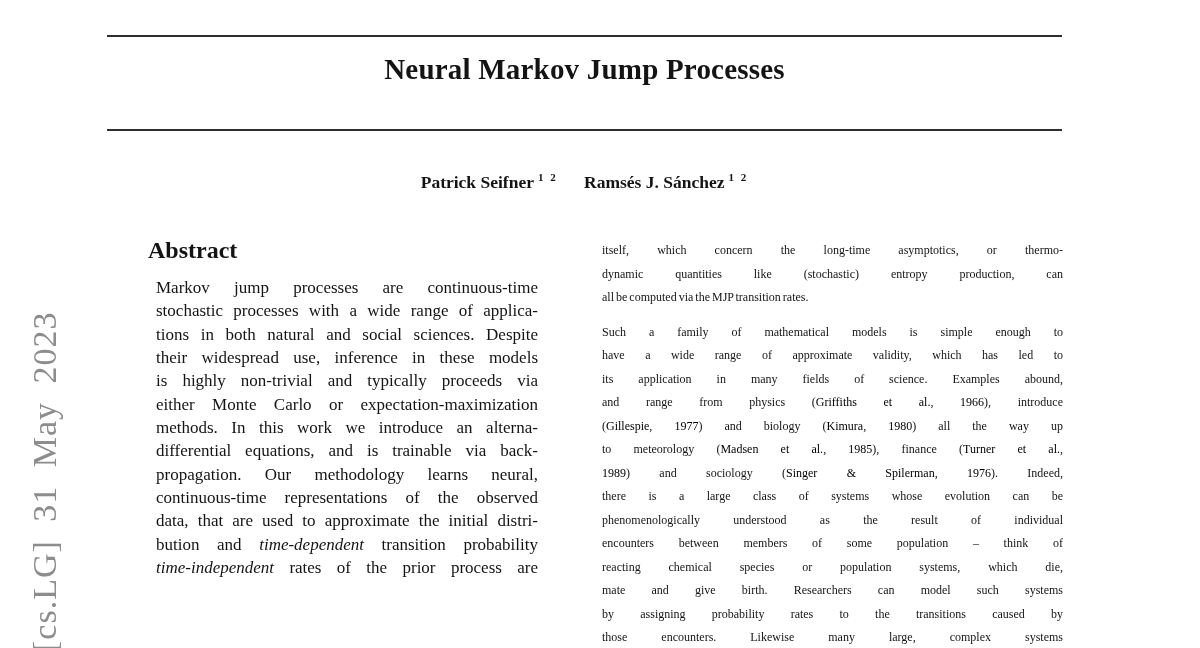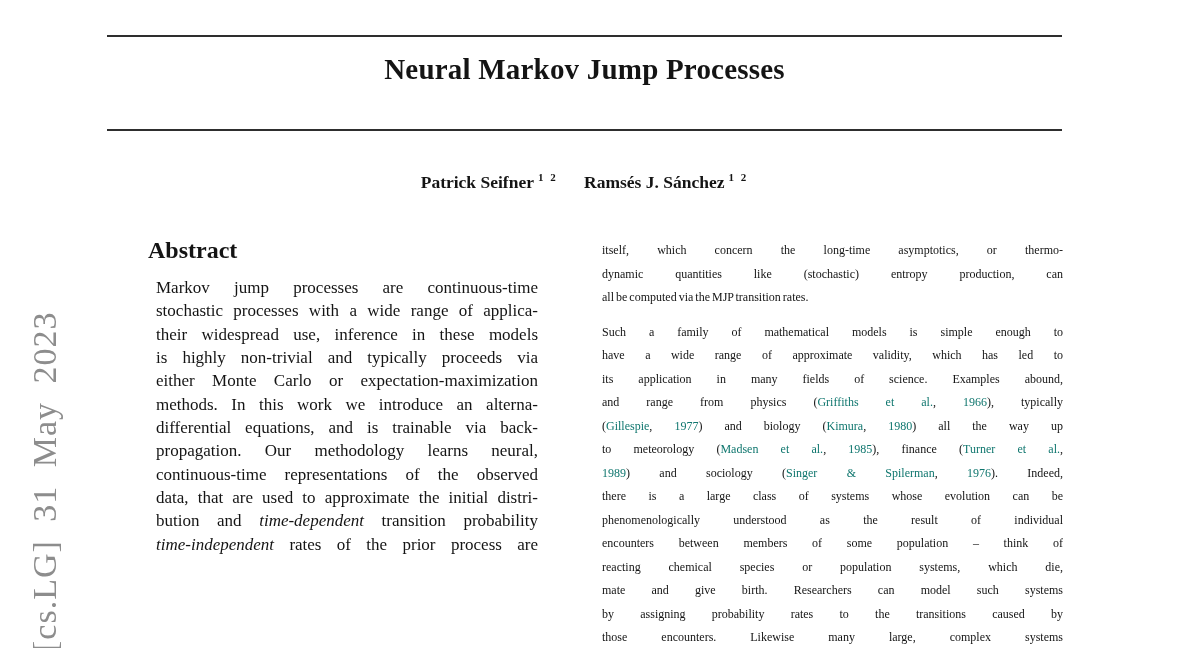--- a/index.html
+++ b/index.html
@@ -32,21 +32,21 @@
     position:absolute;left:602px;top:239px;width:461px;
     font-size:12px;line-height:23.5px;
   }
   .line{
     text-align:justify;text-align-last:justify;word-spacing:-1px;
     white-space:normal;
   }
   .line.final{text-align-last:left;}
   .para + .para{margin-top:11px;}
   .ital{font-style:italic;}
-  .cite{color:#0f766e;}
+  .cite{color:#000000;}
   #arxiv-watermark{
     position:absolute;left:26px;top:652px;
     transform:rotate(-90deg);transform-origin:0 0;
     white-space:nowrap;color:#8d8d8d;font-size:34px;
     letter-spacing:1px;word-spacing:9px;
   }
 </style>
 </head>
 <body>
 
@@ -59,20 +59,21 @@
 <div id="authors">
   <span class="author"><span>Patrick Seifner</span><sup>1 2</sup></span>
   <span class="author"><span>Ramsés J. Sánchez</span><sup>1 2</sup></span>
 </div>
 
 <div id="abstract-heading">Abstract</div>
 
 <div id="abstract-text">
     <div class="line"><span>Markov jump processes are continuous-time</span></div>
     <div class="line"><span>stochastic processes with a wide range of applica-</span></div>
+    <div class="line"><span>tions in both natural and social sciences. Despite</span></div>
     <div class="line"><span>their widespread use, inference in these models</span></div>
     <div class="line"><span>is highly non-trivial and typically proceeds via</span></div>
     <div class="line"><span>either Monte Carlo or expectation-maximization</span></div>
     <div class="line"><span>methods. In this work we introduce an alterna-</span></div>
     <div class="line"><span>differential equations, and is trainable via back-</span></div>
     <div class="line"><span>propagation. Our methodology learns neural,</span></div>
     <div class="line"><span>continuous-time representations of the observed</span></div>
     <div class="line"><span>data, that are used to approximate the initial distri-</span></div>
     <div class="line"><span>bution and </span><span class="ital">time-dependent</span><span> transition probability</span></div>
     <div class="line"><span class="ital">time-independent</span><span> rates of the prior process are</span></div>
@@ -81,21 +82,21 @@
 <div id="right-column">
     <div class="para">
       <div class="line"><span>itself, which concern the long-time asymptotics, or thermo-</span></div>
       <div class="line"><span>dynamic quantities like (stochastic) entropy production, can</span></div>
       <div class="line final"><span>all be computed via the MJP transition rates.</span></div>
     </div>
     <div class="para">
       <div class="line"><span>Such a family of mathematical models is simple enough to</span></div>
       <div class="line"><span>have a wide range of approximate validity, which has led to</span></div>
       <div class="line"><span>its application in many fields of science. Examples abound,</span></div>
-      <div class="line"><span>and range from physics (</span><span class="cite">Griffiths et al.</span><span>, </span><span class="cite">1966</span><span>), typically</span></div>
+      <div class="line"><span>and range from physics (</span><span class="cite">Griffiths et al.</span><span>, </span><span class="cite">1966</span><span>), introduce</span></div>
       <div class="line"><span>(</span><span class="cite">Gillespie</span><span>, </span><span class="cite">1977</span><span>) and biology (</span><span class="cite">Kimura</span><span>, </span><span class="cite">1980</span><span>) all the way up</span></div>
       <div class="line"><span>to meteorology (</span><span class="cite">Madsen et al.</span><span>, </span><span class="cite">1985</span><span>), finance (</span><span class="cite">Turner et al.</span><span>,</span></div>
       <div class="line"><span class="cite">1989</span><span>) and sociology (</span><span class="cite">Singer &amp; Spilerman</span><span>, </span><span class="cite">1976</span><span>). Indeed,</span></div>
       <div class="line"><span>there is a large class of systems whose evolution can be</span></div>
       <div class="line"><span>phenomenologically understood as the result of individual</span></div>
       <div class="line"><span>encounters between members of some population – think of</span></div>
       <div class="line"><span>reacting chemical species or population systems, which die,</span></div>
       <div class="line"><span>mate and give birth. Researchers can model such systems</span></div>
       <div class="line"><span>by assigning probability rates to the transitions caused by</span></div>
       <div class="line"><span>those encounters. Likewise many large, complex systems</span></div>

